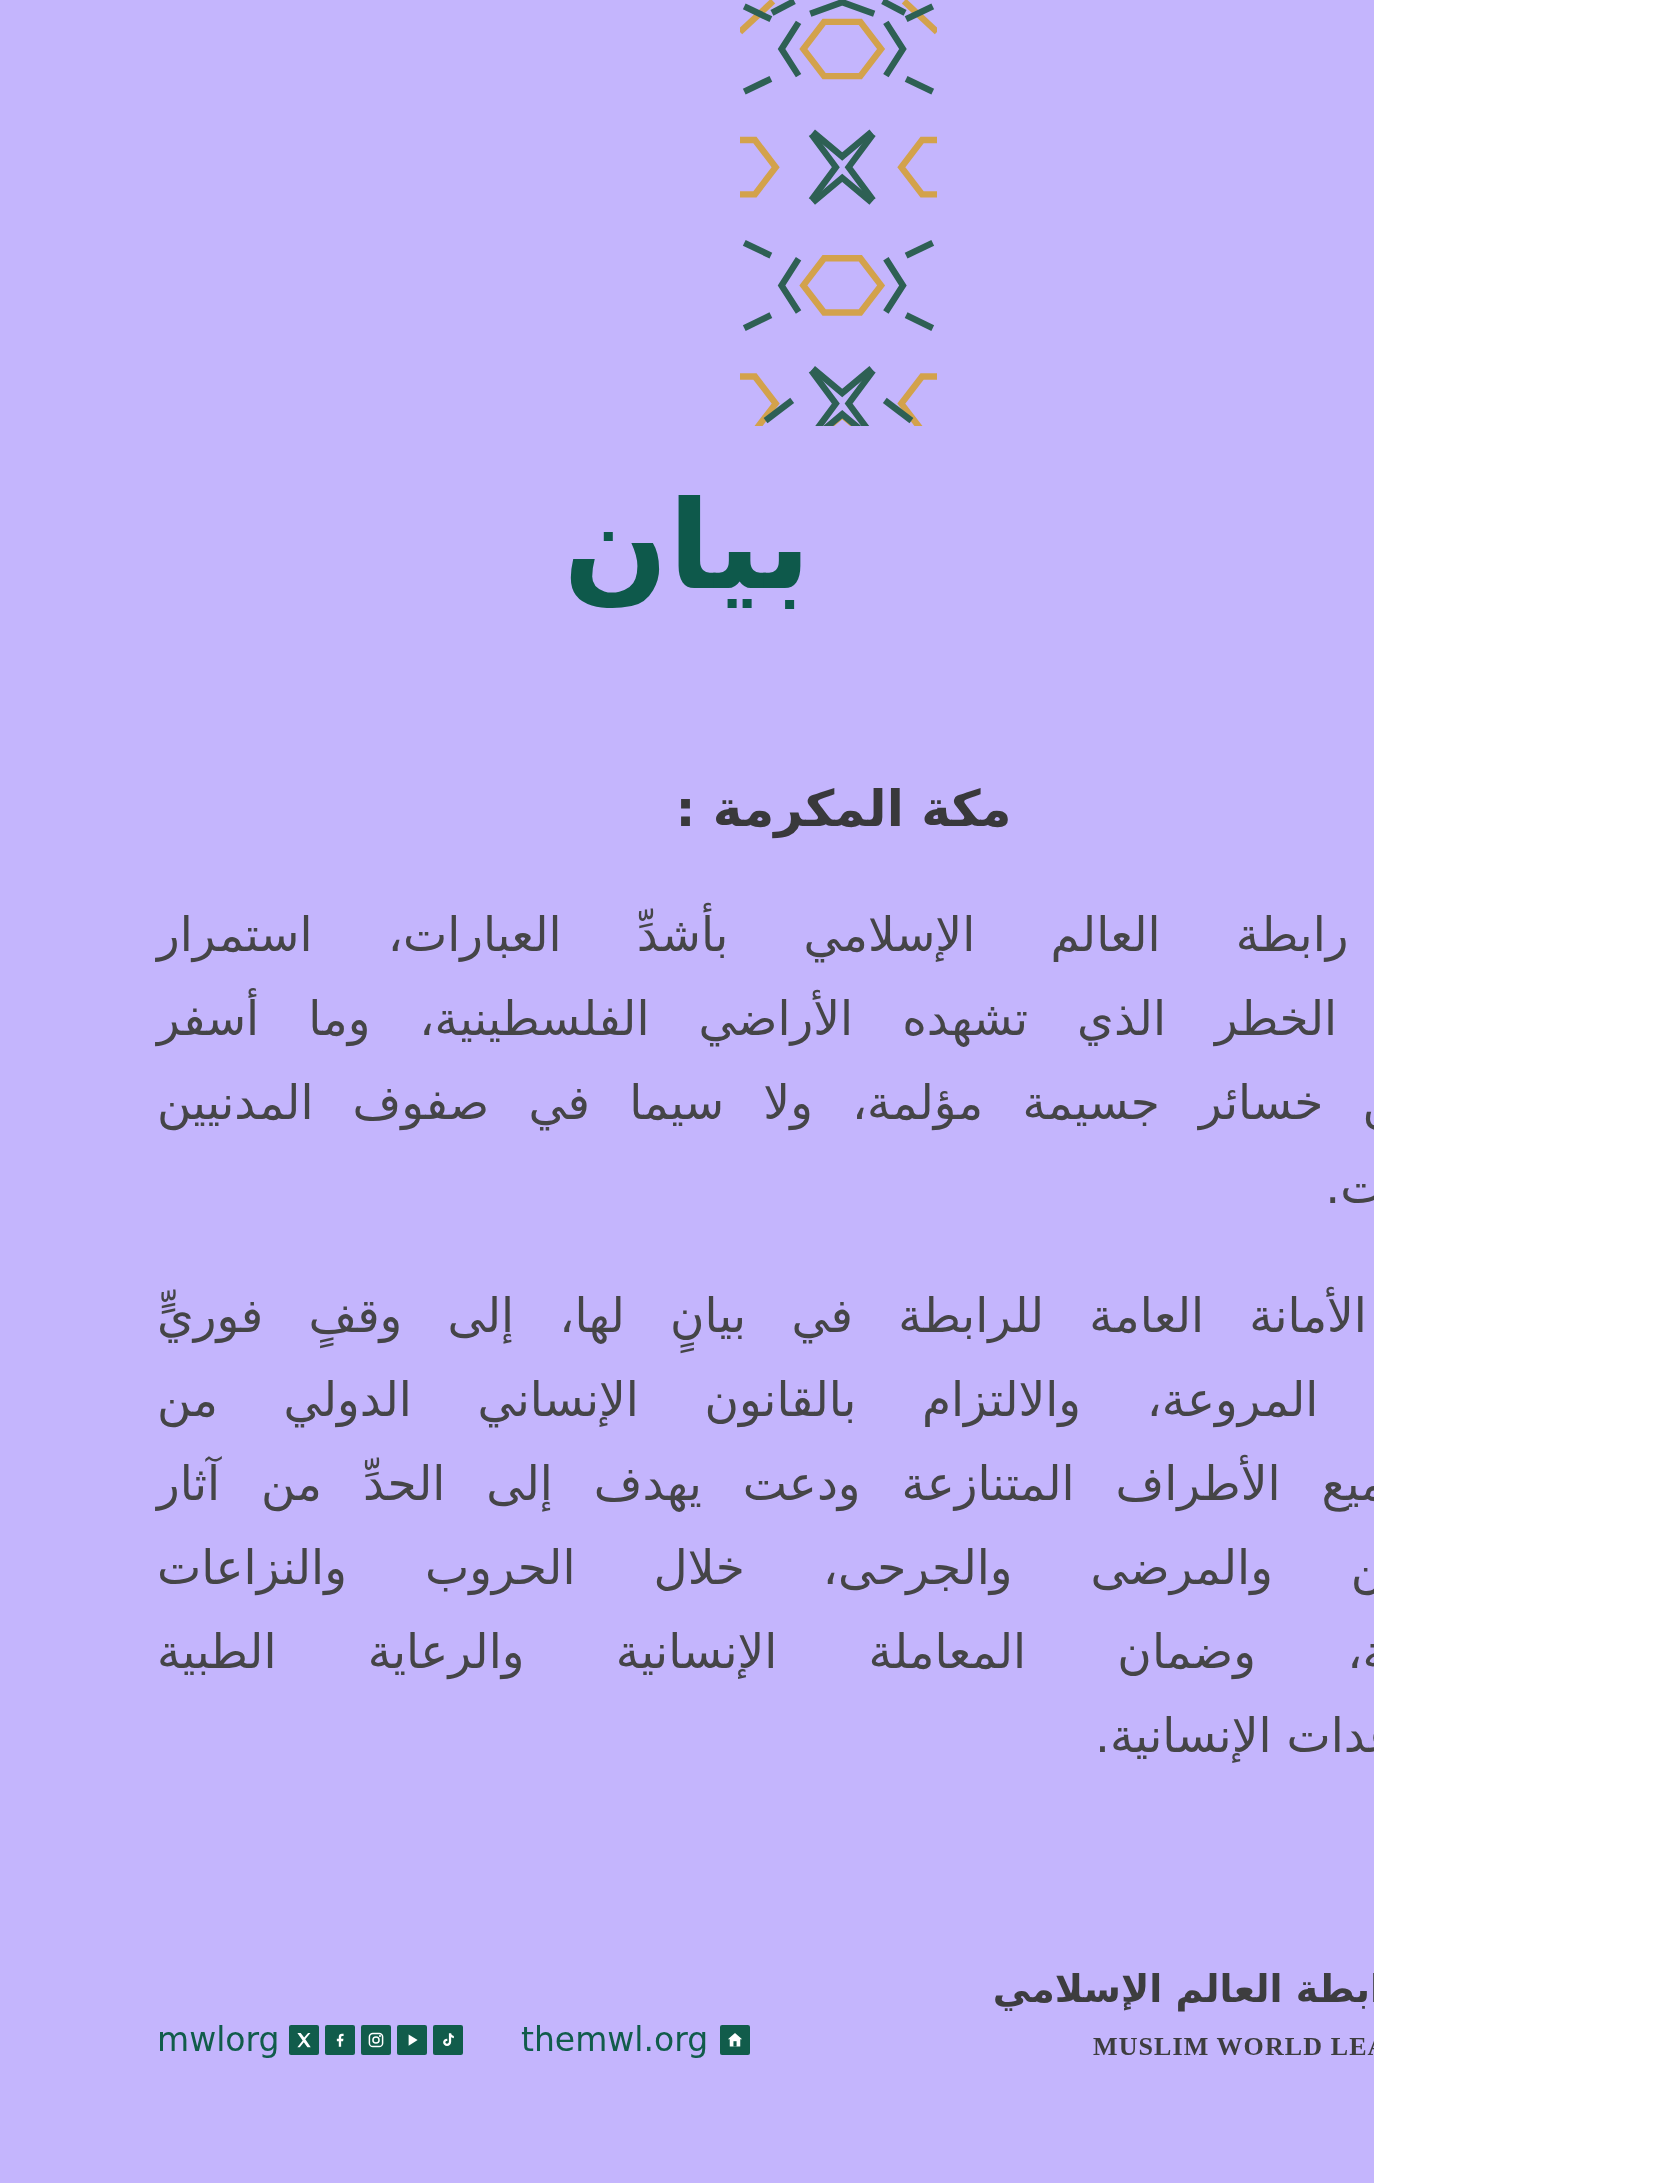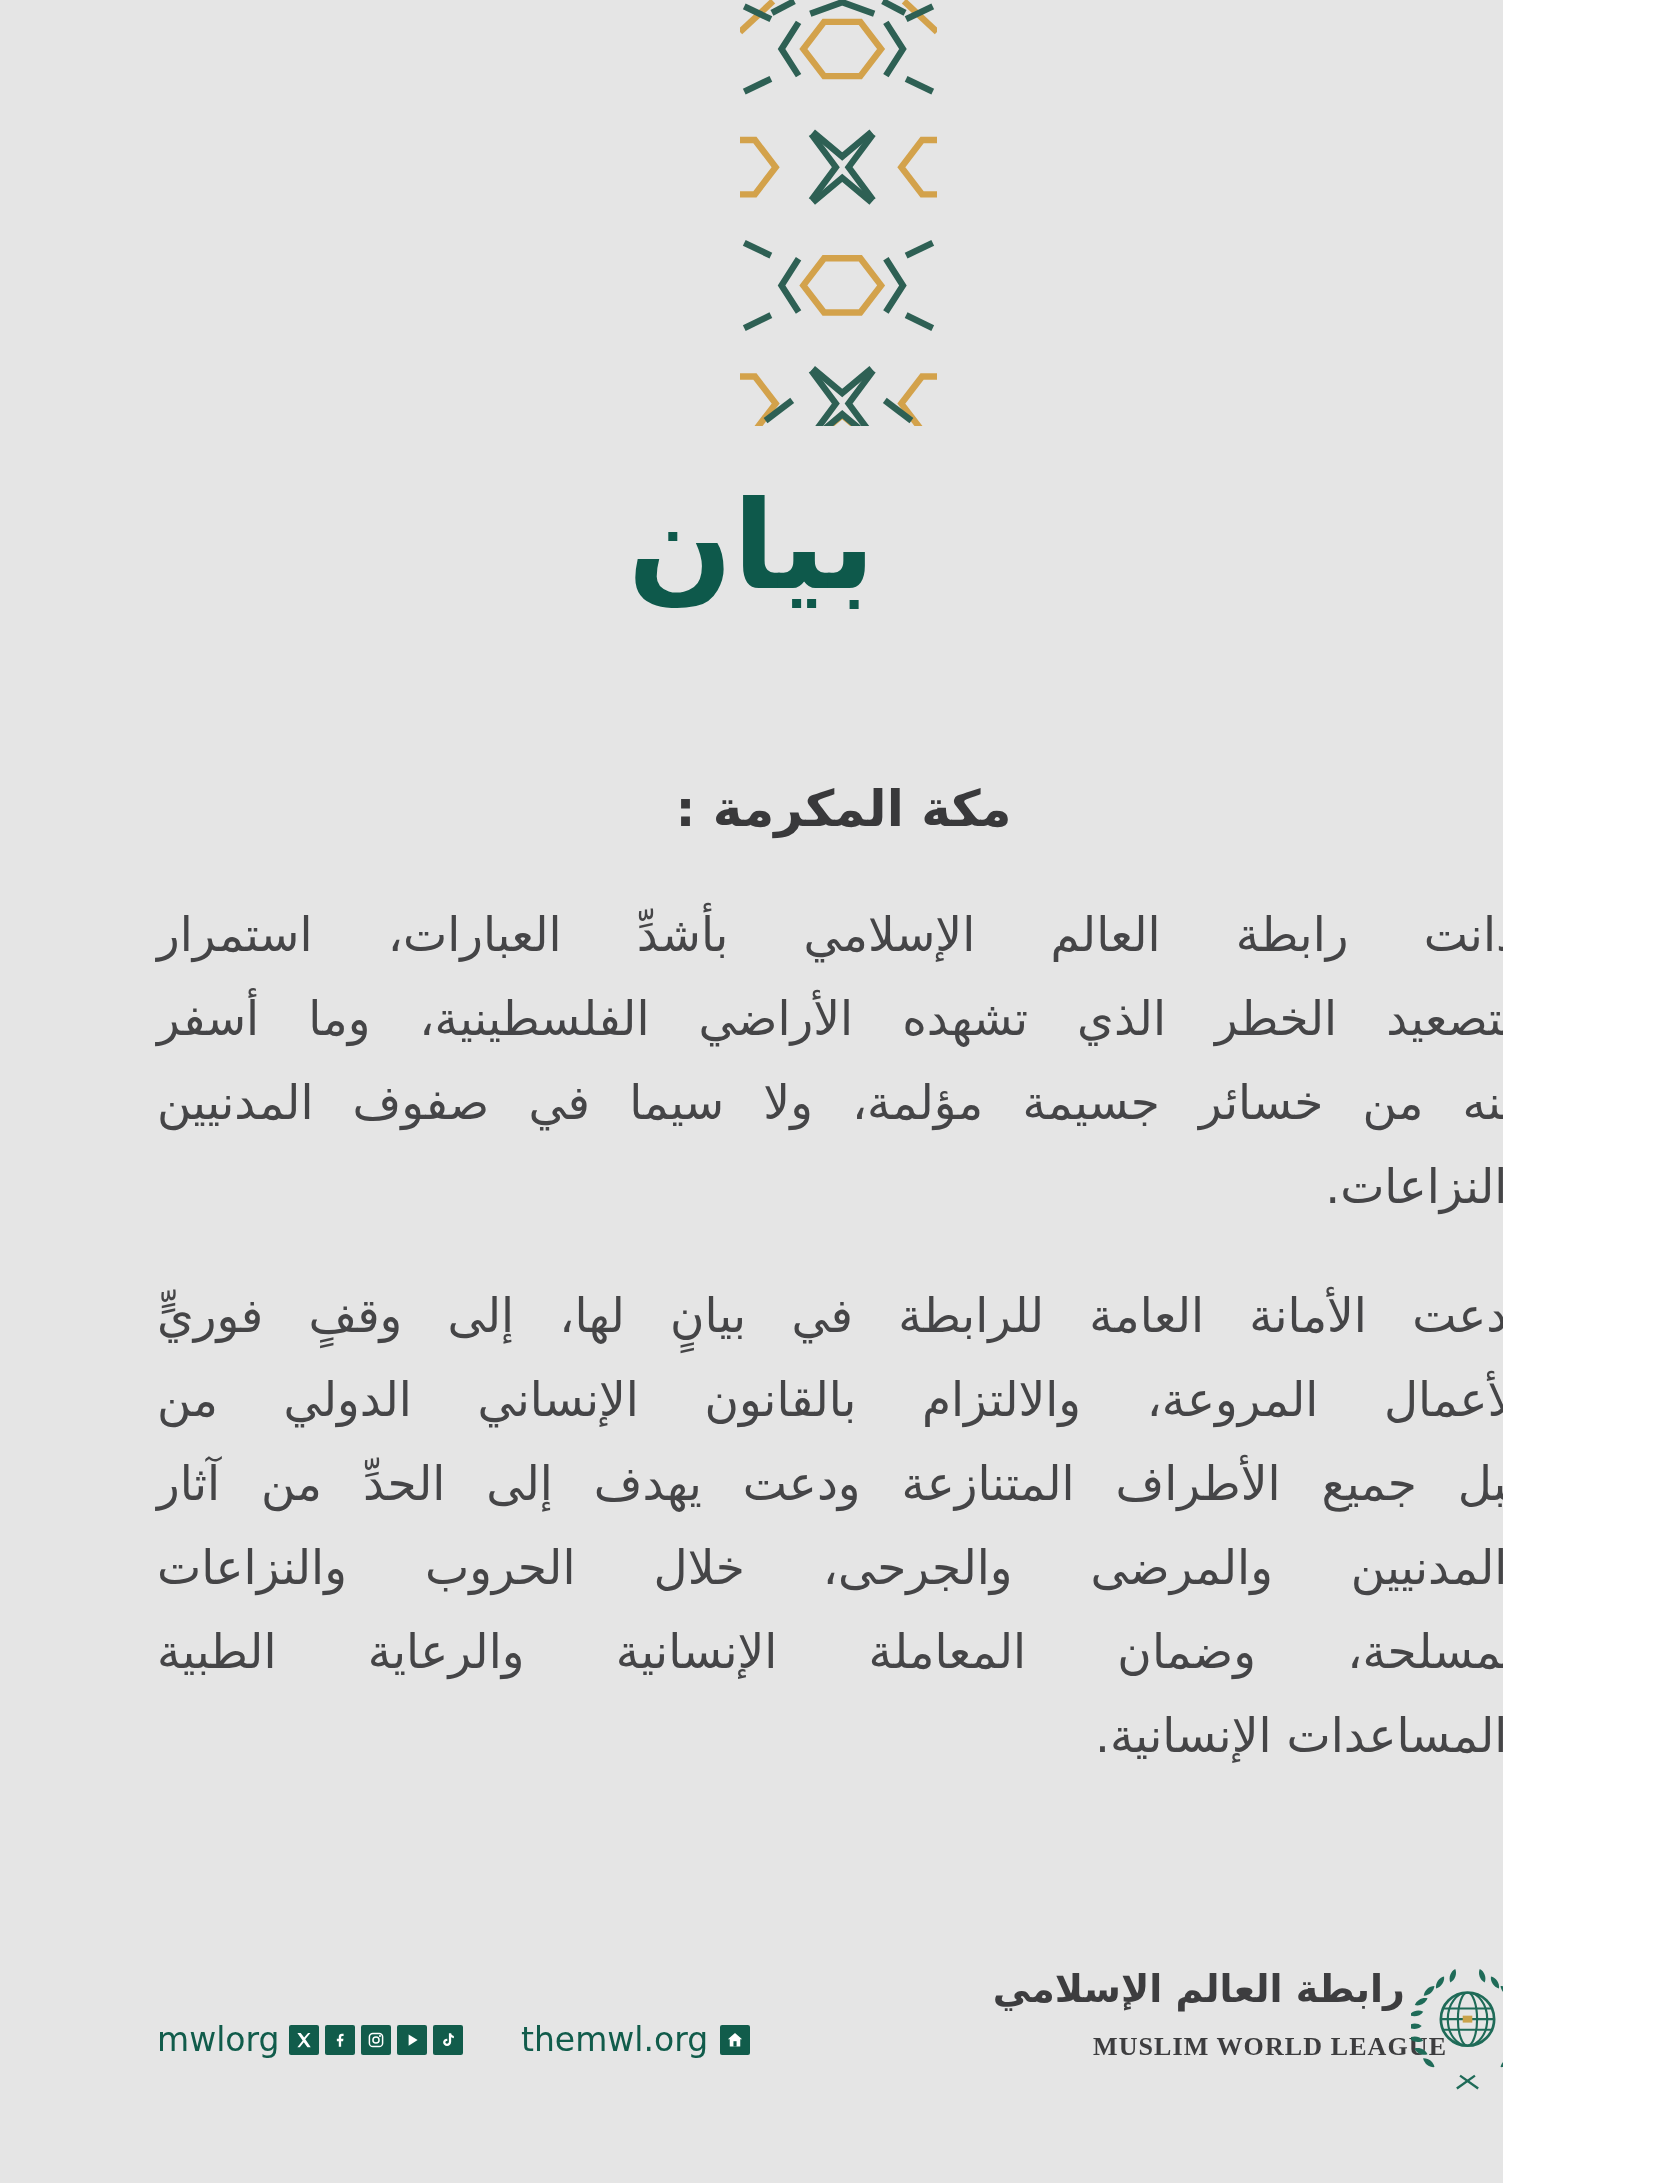--- a/index.html
+++ b/index.html
@@ -9,23 +9,23 @@
     --text-dark: #454547;
     --heading-dark: #39393B;
     --footer-green: #115C4B;
     --emblem-green: #1F6B58;
     --logo-dark: #3D3D3F;
   }
   * { margin: 0; padding: 0; box-sizing: border-box; }
   html, body { background: #ffffff; }
   .page {
     position: relative;
-    width: 1503px;
+    width: 1374px;
     height: 2183px;
-    background: #e5e5e5;
+    background: #c4b5fd;
     overflow: hidden;
     font-family: "DejaVu Sans", sans-serif;
   }
 
   
   .pattern-strip {
     position: absolute;
     left: 740px; top: 0;
     width: 197px; height: 426px;
     overflow: hidden;

